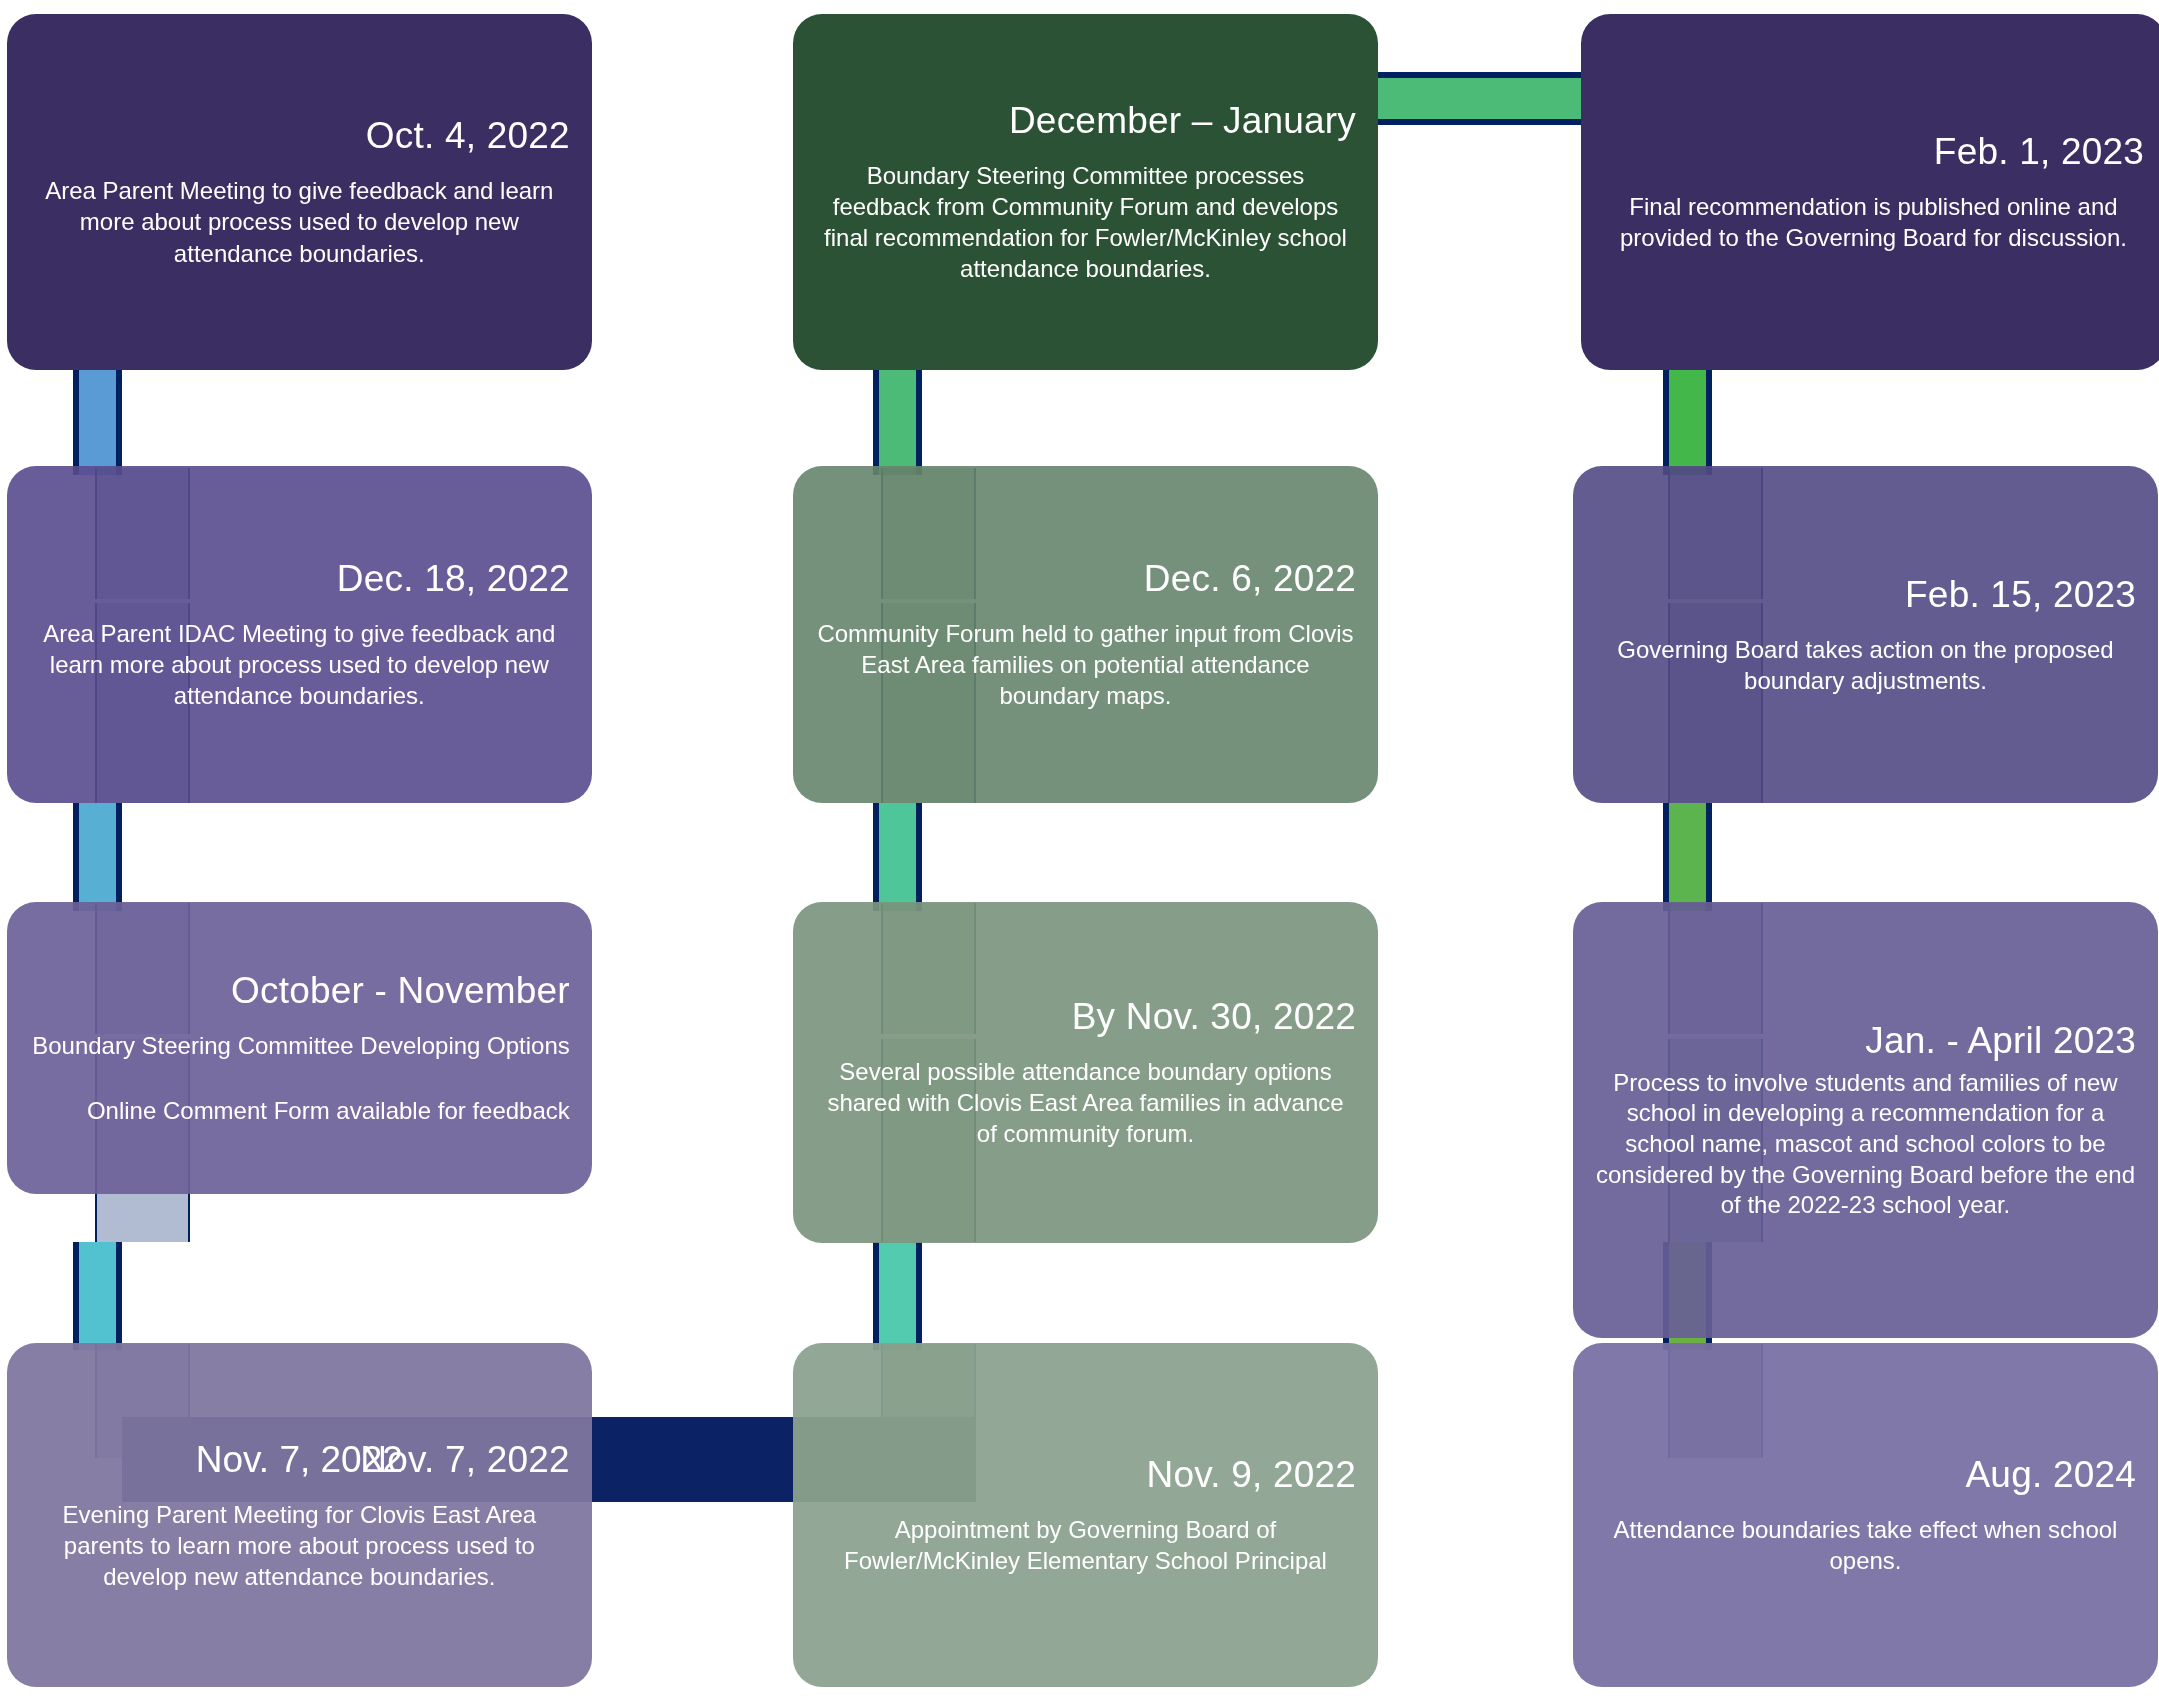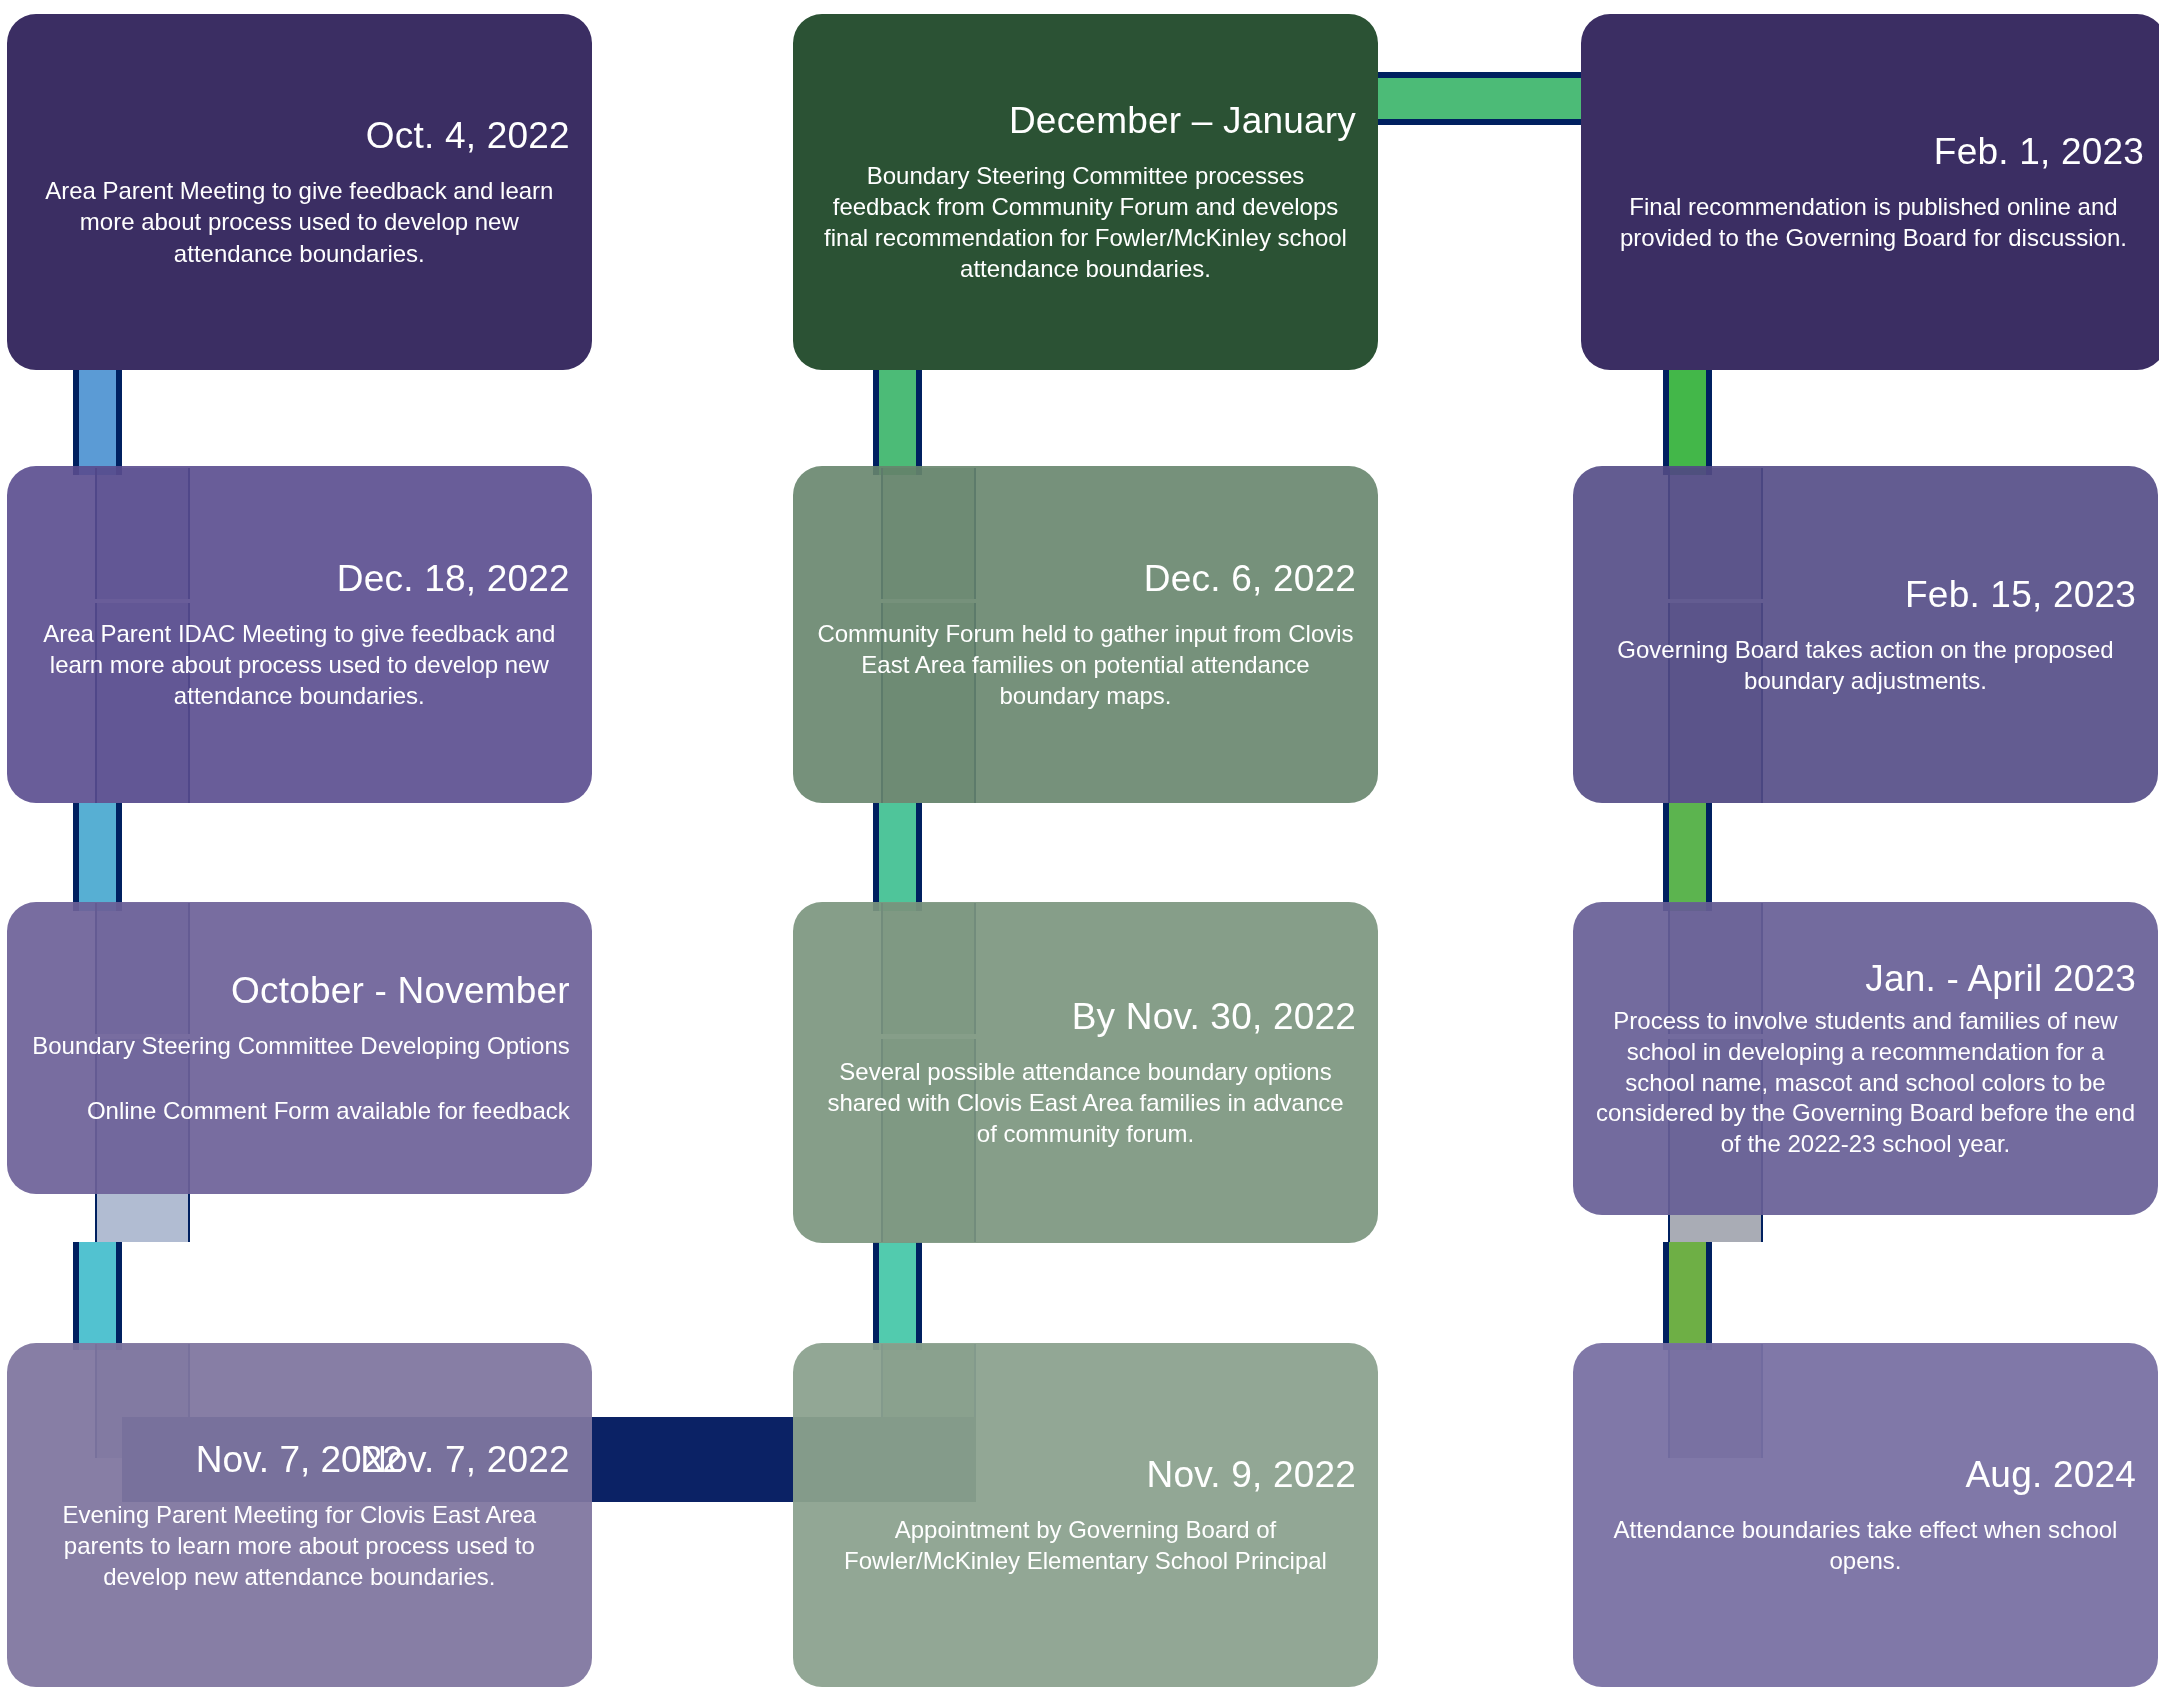--- a/index.html
+++ b/index.html
@@ -137,21 +137,21 @@
   <div class="card" style="left:1581px;top:13.6px;width:585px;height:356px;background:#3B2E63;">
     <div class="date">Feb. 1, 2023</div>
     <div class="body">Final recommendation is published online and provided to the Governing Board for discussion.</div>
   </div>
 
   <div class="card translucent" style="left:1573px;top:466px;width:585px;height:337px;background:rgba(82,74,133,0.90);">
     <div class="date">Feb. 15, 2023</div>
     <div class="body">Governing Board takes action on the proposed boundary adjustments.</div>
   </div>
 
-  <div class="card translucent tight" style="left:1573px;top:902px;width:585px;height:313px;background:rgba(103,94,150,0.92);">
+  <div class="card translucent tight" style="left:1573px;top:902px;width:585px;height:436px;background:rgba(103,94,150,0.92);">
     <div class="date">Jan. - April 2023</div>
     <div class="body">Process to involve students and families of new school in developing a recommendation for a school name, mascot and school colors to be considered by the Governing Board before the end of the 2022-23 school year.</div>
   </div>
 
   <div class="card translucent" style="left:1573px;top:1343px;width:585px;height:344px;background:rgba(120,112,163,0.94);">
     <div class="date">Aug. 2024</div>
     <div class="body">Attendance boundaries take effect when school opens.</div>
   </div>
 
   <div class="spine" style="left:95px;top:468px;width:95px;height:131px;background:rgba(38,70,130,0.32);"></div>

